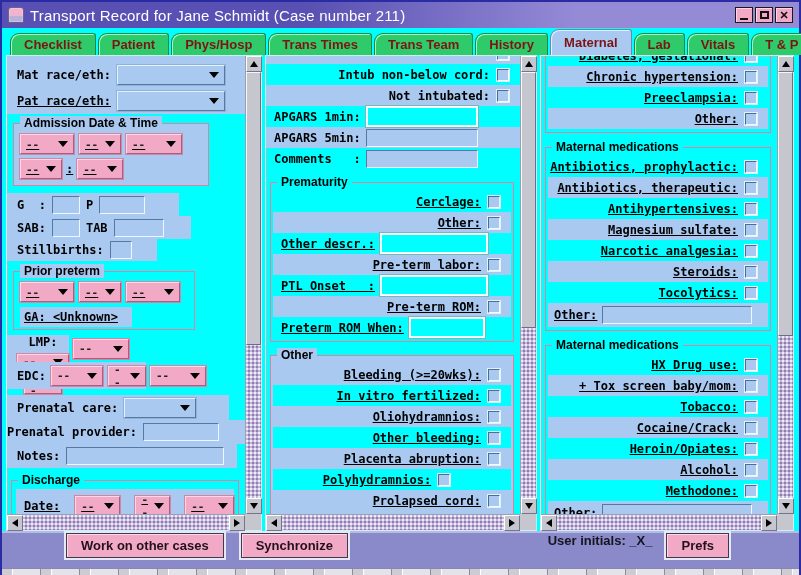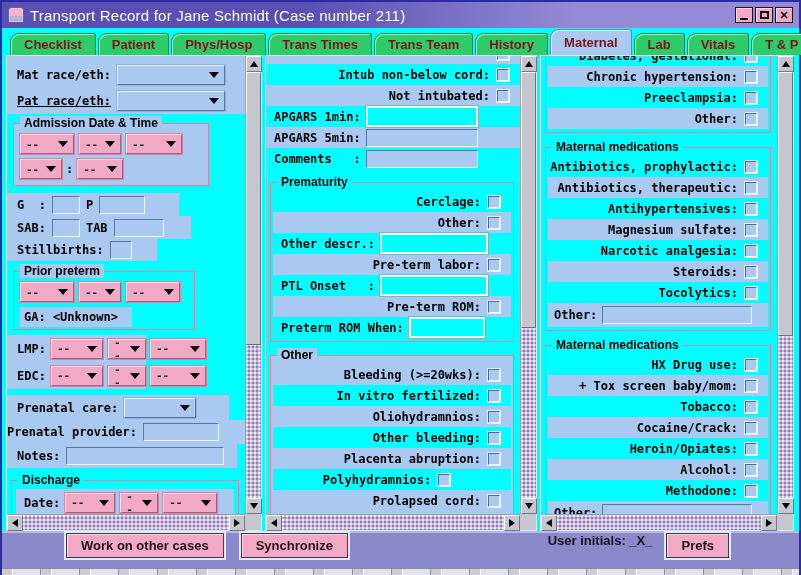--- a/index.html
+++ b/index.html
@@ -60,21 +60,21 @@
   .frow{height:21px;gap:5px;padding-left:8px;}
   .lbbg{background:var(--lb);}
   .cb{width:12px;height:12px;flex:0 0 12px;background:var(--lb);border:1px solid;border-color:#4c6e96 #f2faff #f2faff #4c6e96;box-shadow:0 0 0 1px #dff3ff;}
   .combo{height:20px;display:flex;align-items:center;justify-content:space-between;padding:0 5px;font:bold 11px "DejaVu Sans Mono",monospace;color:#222;}
   .combo .tri{width:0;height:0;border-left:5px solid transparent;border-right:5px solid transparent;border-top:6px solid #000;flex:0 0 auto;margin-left:4px;}
   .combo.pink{background:var(--pink);border:1px solid;border-color:#ffd7e6 #a85e82 #a85e82 #ffd7e6;box-shadow:0 0 0 1px #cf87a6;}
   .combo.blue{background:var(--lb);border:1px solid;border-color:#e2f0ff #57789f #57789f #e2f0ff;box-shadow:0 0 0 1px #8fb3d8;}
   .tfield{height:18px;background:var(--lb);border:1px solid;border-color:#57789f #eef6ff #eef6ff #57789f;}
   .cfield{height:21px;background:var(--cyan);border:2px solid #f4ffff;box-shadow:0 0 0 1px #79b6bc;}
 
-  .group{position:relative;border:1px solid #df80a0;}
+  .group{position:relative;border:1px solid #df80a0;text-decoration:underline;}
   .gtitle{position:absolute;top:-8px;left:6px;padding:0 4px;font:bold 12px "Liberation Sans",sans-serif;color:#000;line-height:14px;white-space:nowrap;}
   .gt-cyan{background:var(--cyan);}
   .gt-lb{background:var(--lb);}
 
   
   .bottombar{height:37px;flex:0 0 37px;background:#8a8acb;border-top:2px solid #b9b9e6;display:flex;align-items:flex-start;}
   .pbtn{background:var(--pink);color:var(--btntext);font:bold 13px "Liberation Sans",sans-serif;padding:4px 14px;border:1px solid #3c3c50;box-shadow:0 0 0 2px #e8e8f4,inset 1px 1px 0 #ffd6e6;white-space:nowrap;}
   .userinitials{font:bold 13px "Liberation Sans",sans-serif;color:#14141e;margin-left:auto;margin-right:14px;white-space:nowrap;}
   .sliver{height:7px;flex:0 0 7px;background:#cfcbd4;border-top:1px solid #8888aa;background-image:repeating-linear-gradient(90deg,#cfcbd4 0 10px,#ffffff 10px 11px,#e4e2ea 11px 38px,#8a8aa0 38px 39px);}
 </style>
@@ -196,21 +196,21 @@
                 <span>--</span>
                 <span class="tri"></span>
               </div>
           </div>
           <div class="row lbbg" style="height:20px;width:112px;margin-top:5px;padding-left:4px;">
             <span class="mlabel">GA: &lt;Unknown&gt;</span>
           </div>
         </div>
 
         <div class="row" style="height:27px;margin-top:5px;">
-          <div class="row lbbg" style="height:27px;padding-left:10px;gap:5px;">
+          <div class="row lbbg" style="height:27px;padding-left:10px;gap:5px;flex-direction:column;">
             <span class="mlabel">LMP:</span>
             <div class="combo pink" style="width:52px;">
                 <span>--</span>
                 <span class="tri"></span>
               </div>
             <div class="combo pink" style="width:38px;">
                 <span>--</span>
                 <span class="tri"></span>
               </div>
           </div>
@@ -248,21 +248,21 @@
           <span class="mlabel">Prenatal provider:</span>
           <div class="tfield" style="width:76px;"></div>
         </div>
         <div class="row lbbg" style="height:24px;width:230px;padding-left:10px;gap:6px;">
           <span class="mlabel">Notes:</span>
           <div class="tfield" style="width:158px;"></div>
         </div>
 
         <div class="group" style="width:228px;margin:12px 0 0 4px;padding:8px 4px 4px 4px;">
           <span class="gtitle gt-cyan">Discharge</span>
-          <div class="row lbbg" style="height:27px;padding-left:8px;gap:5px;">
+          <div class="row lbbg" style="height:34px;padding-left:8px;gap:15px;">
             <span class="mlabel">Date:</span>
             <div class="combo pink" style="width:50px;">
                 <span>--</span>
                 <span class="tri"></span>
               </div>
             <div class="combo pink" style="width:38px;">
                 <span>--</span>
                 <span class="tri"></span>
               </div>
             <div class="combo pink" style="width:54px;">

